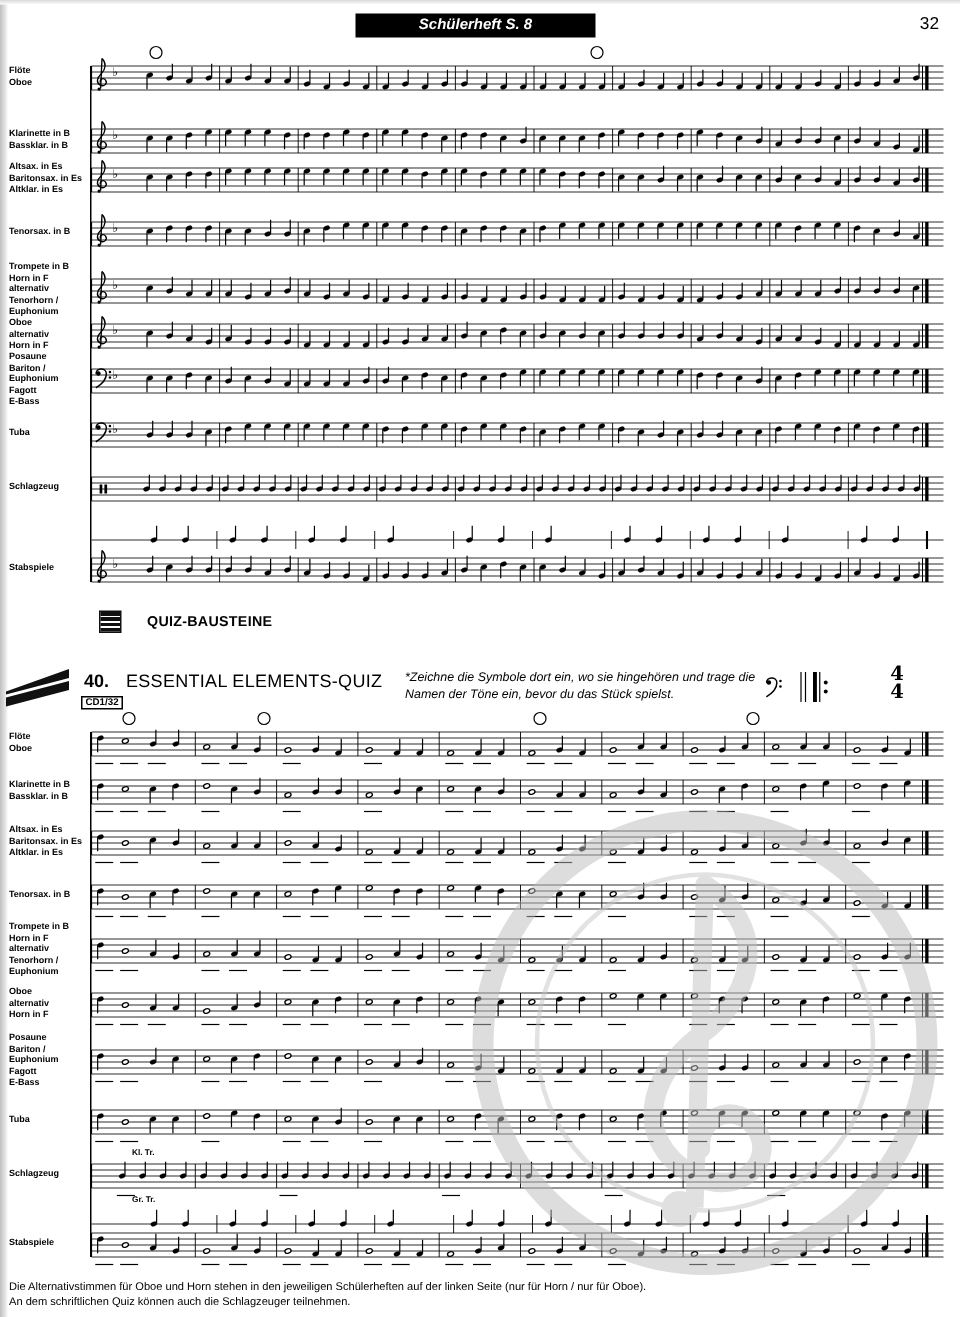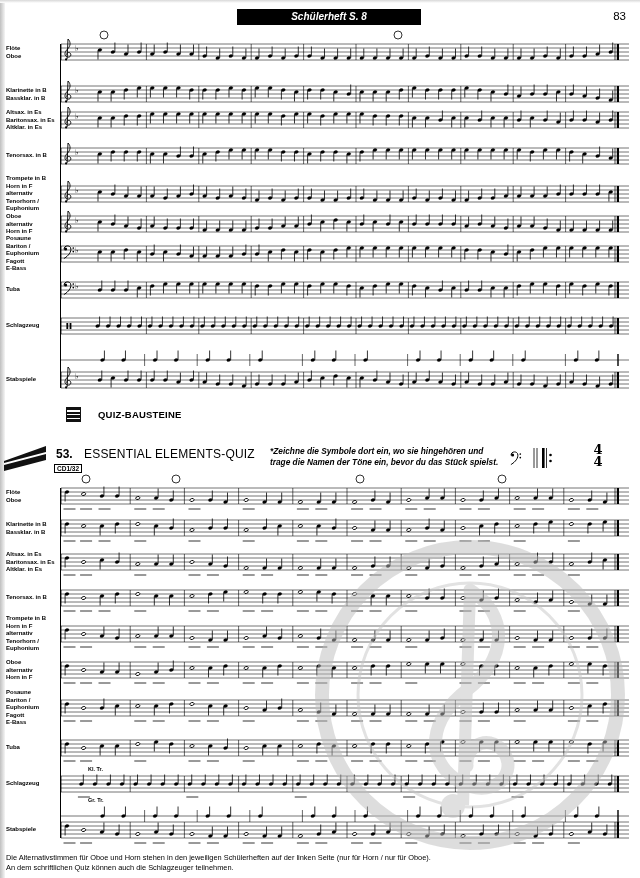--- a/index.html
+++ b/index.html
@@ -3,52 +3,52 @@
 <meta charset="utf-8">
 <style>
   html,body{margin:0;padding:0;background:#fff;}
   .page{position:relative;width:640px;height:878px;background:#fff;
         font-family:"Liberation Sans",sans-serif;overflow:hidden;color:#000;}
   .scan-edge{position:absolute;left:0;top:0;bottom:0;width:5px;
         background:linear-gradient(to right,#bfbfbf,#f5f5f5);}
   .scan-top{position:absolute;left:0;top:0;right:0;height:3px;
         background:linear-gradient(#d8d8d8,#fff);}
   .badge{position:absolute;top:9px;left:237px;width:152px;background:#000;color:#fff;
-        font-size:10px;font-weight:bold;font-style:italic;text-align:center;padding:2px 16px 3px;}
+        font-size:10px;font-weight:bold;font-style:italic;text-align:center;padding:2px 4px 3px;}
   .pagenum{position:absolute;top:10px;right:14px;font-size:11.5px;}
   .score-layer{position:absolute;left:0;top:0;width:640px;height:878px;}
   .inst-label{position:absolute;left:6px;width:54px;font-size:6px;font-weight:bold;
         line-height:1.25;white-space:pre-line;transform:translateY(-50%);}
   .sysline{position:absolute;width:1px;background:#000;}
   .quiz-icon{position:absolute;left:66px;top:407px;width:13px;height:13px;border:1px solid #111;
         background:repeating-linear-gradient(to bottom,#111 0 2.4px,#fff 2.4px 3.6px);}
   .quiz-title{position:absolute;left:98px;top:409px;font-size:9.5px;font-weight:bold;letter-spacing:.2px;text-align:right;}
   .quiz-desc{position:absolute;left:186px;top:405px;width:350px;font-size:8.5px;line-height:1.3;}
   .ex-number{position:absolute;left:56px;top:447px;font-size:12px;font-weight:bold;}
   .ex-cd{position:absolute;left:54px;top:464px;font-size:6.5px;font-weight:bold;
         border:1px solid #000;padding:0 2px;background:#fff;}
   .ex-title{position:absolute;left:84px;top:447px;font-size:12px;font-weight:normal;letter-spacing:.2px;}
   .ex-instruction{position:absolute;left:270px;top:446px;width:234px;font-size:8.3px;
-        font-style:italic;font-weight:bold;line-height:1.3;}
+        font-style:italic;font-weight:normal;line-height:1.3;}
   .ex-symbols{position:absolute;left:508px;top:442px;}
   .timesig{position:absolute;left:590px;top:444px;width:16px;text-align:center;
         font-family:"DejaVu Serif",serif;font-size:13px;font-weight:bold;line-height:.95;}
   .perc-sub-label{position:absolute;font-size:5.5px;font-weight:bold;}
   .footer{position:absolute;left:6px;top:853px;font-size:7.4px;line-height:1.35;}
   .watermark{position:absolute;left:295px;top:520px;opacity:.5;pointer-events:none;}
 </style>
 </head>
 <body>
 
 <div class="page">
   <div class="scan-edge"></div>
   <div class="scan-top"></div>
 
   <div class="badge">Schülerheft S. 8</div>
-  <div class="pagenum">83</div>
+  <div class="pagenum">32</div>
 
   <div id="score1" class="score-layer">
       <div class="inst-label" style="top: 52px;">Flöte
 Oboe</div>
       <svg width="570" height="48" viewBox="0 0 570 48" style="position: absolute; left: 60px; top: 28px;">
         <line x1="1" y1="16" x2="569" y2="16" stroke="#000" stroke-width="0.55"></line>
         <line x1="1" y1="20" x2="569" y2="20" stroke="#000" stroke-width="0.55"></line>
         <line x1="1" y1="24" x2="569" y2="24" stroke="#000" stroke-width="0.55"></line>
         <line x1="1" y1="28" x2="569" y2="28" stroke="#000" stroke-width="0.55"></line>
         <line x1="1" y1="32" x2="569" y2="32" stroke="#000" stroke-width="0.55"></line>
@@ -1170,21 +1170,21 @@
     </div>
   <div class="sysline" style="left:60px;top:44px;height:344px"></div>
 
   <span class="quiz-icon"></span>
   <span class="quiz-title">QUIZ-BAUSTEINE</span>
 
   <svg width="46" height="30" viewBox="0 0 46 30" style="position:absolute;left:4px;top:444px">
     <polygon points="0,17 42,2 42,16 0,27" fill="#111"></polygon>
     <polygon points="0,19 42,8 42,10 0,21" fill="#fff"></polygon>
   </svg>
-  <div class="ex-number">53.</div>
+  <div class="ex-number">40.</div>
   <div class="ex-cd">CD1/32</div>
   <div class="ex-title">ESSENTIAL ELEMENTS-QUIZ</div>
   <div class="ex-instruction">*Zeichne die Symbole dort ein, wo sie hingehören und trage die Namen der Töne ein, bevor du das Stück spielst.</div>
   <svg id="ex-symbols-svg" class="ex-symbols" width="80" height="34" viewBox="0 0 80 34">
       <circle cx="4.6" cy="13" r="1.5" fill="#000"></circle>
       <path d="M3.1 13.4 C2.6 9,9.9 8.6,9.9 13.2 C9.9 17.8,5.2 21.2,2.9 22.6" fill="none" stroke="#000" stroke-width="1"></path>
       <circle cx="12.3" cy="12" r="0.85" fill="#000"></circle>
       <circle cx="12.3" cy="15.6" r="0.85" fill="#000"></circle>
       <line x1="26" y1="6" x2="26" y2="26" stroke="#000" stroke-width="0.8"></line>
       <line x1="29" y1="6" x2="29" y2="26" stroke="#000" stroke-width="0.8"></line>

